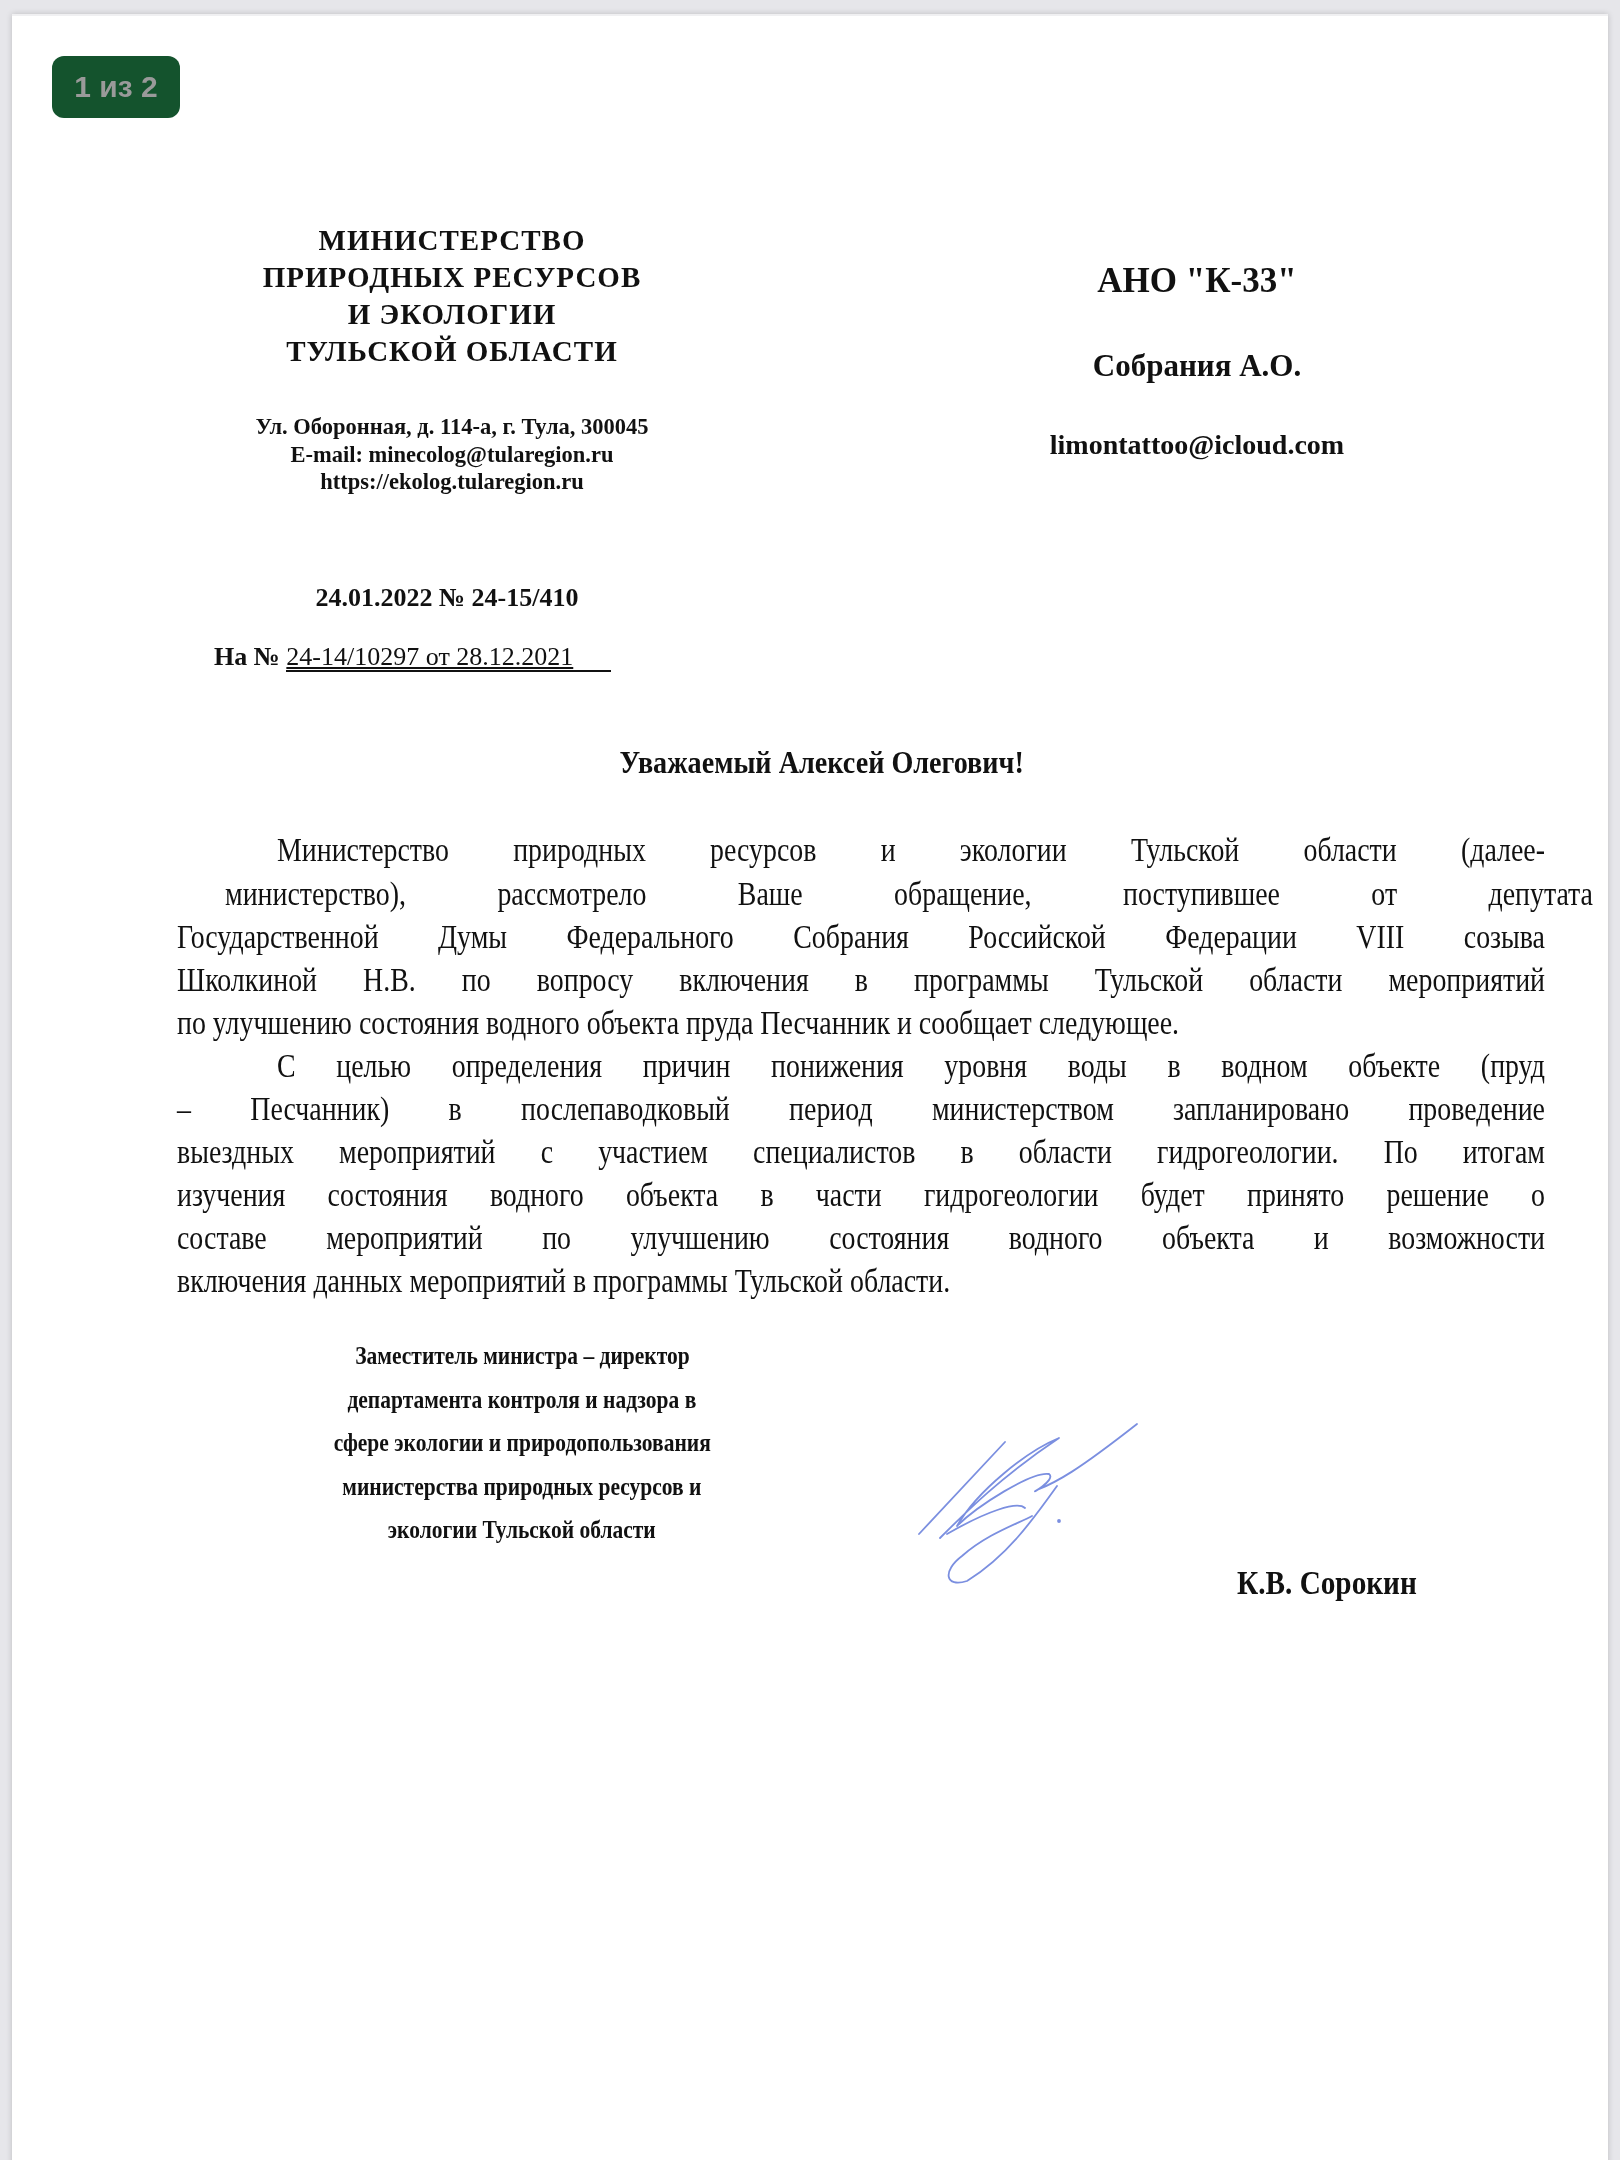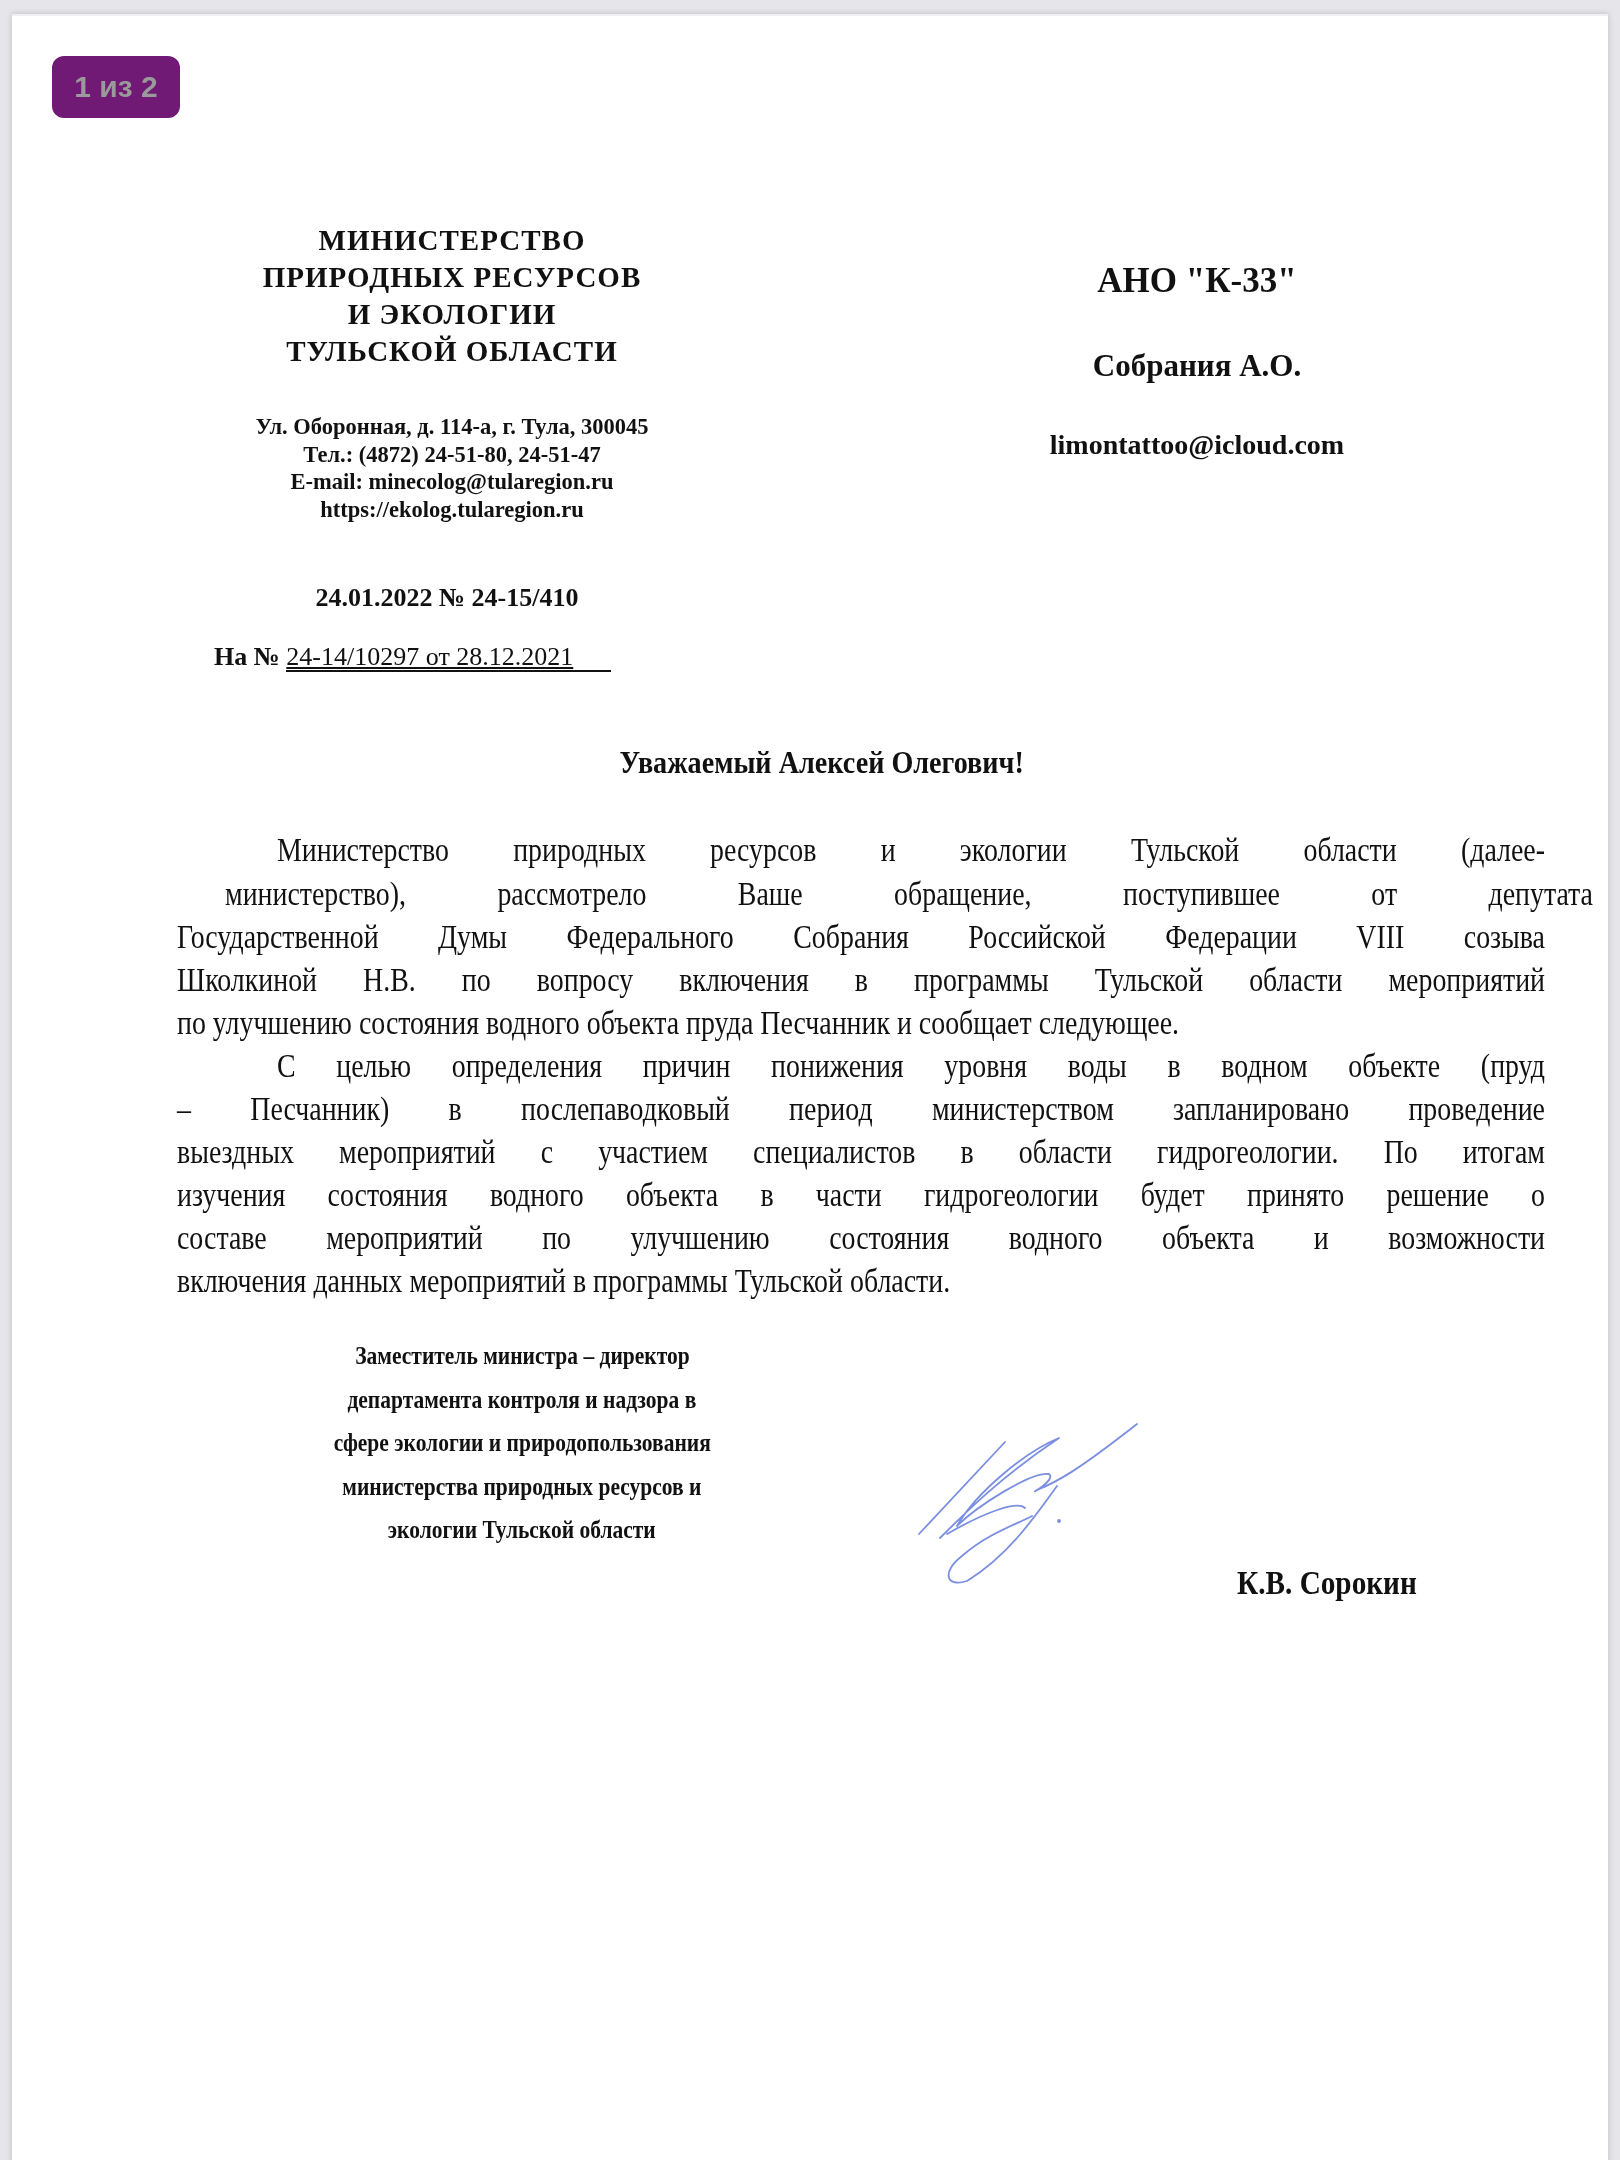--- a/index.html
+++ b/index.html
@@ -11,21 +11,21 @@
     position: relative;
   }
   .page {
     position: absolute; left: 12px; top: 14px; width: 1596px; height: 2160px;
     background: #ffffff;
     box-shadow: 0 0 6px rgba(0,0,0,0.18);
     border-top: 2px solid #f0f0f2;
   }
   .badge {
     position: absolute; left: 40px; top: 40px; width: 128px; height: 62px;
-    background: #701a75; border-radius: 12px;
+    background: #14532d; border-radius: 12px;
     font-family: "Liberation Sans", sans-serif; font-weight: bold;
     font-size: 30px; color: #9a9a9a;
     display: flex; align-items: center; justify-content: center;
   }
   .abs { position: absolute; white-space: nowrap; }
   .center { text-align: center; font-weight: bold; }
   .b { font-weight: bold; }
 
   
   .ministry { left: 160px; width: 560px; top: 206px; font-size: 29px; line-height: 37px; letter-spacing: 1px; }
@@ -73,21 +73,20 @@
 
   <div class="abs center b ministry">
     <div>МИНИСТЕРСТВО</div>
     <div>ПРИРОДНЫХ РЕСУРСОВ</div>
     <div>И ЭКОЛОГИИ</div>
     <div>ТУЛЬСКОЙ ОБЛАСТИ</div>
   </div>
 
   <div class="abs center b addr">
     <div>Ул. Оборонная, д. 114-а, г. Тула, 300045</div>
-    <div>Тел.: (4872) 24-51-80, 24-51-47</div>
     <div>E-mail: minecolog@tularegion.ru</div>
     <div>https://ekolog.tularegion.ru</div>
   </div>
 
   <div class="abs center b regnum">24.01.2022 № 24-15/410</div>
 
   <div class="abs b onno">
     <span>На №</span>
     <span class="ul">24-14/10297 от 28.12.2021</span>
   </div>

